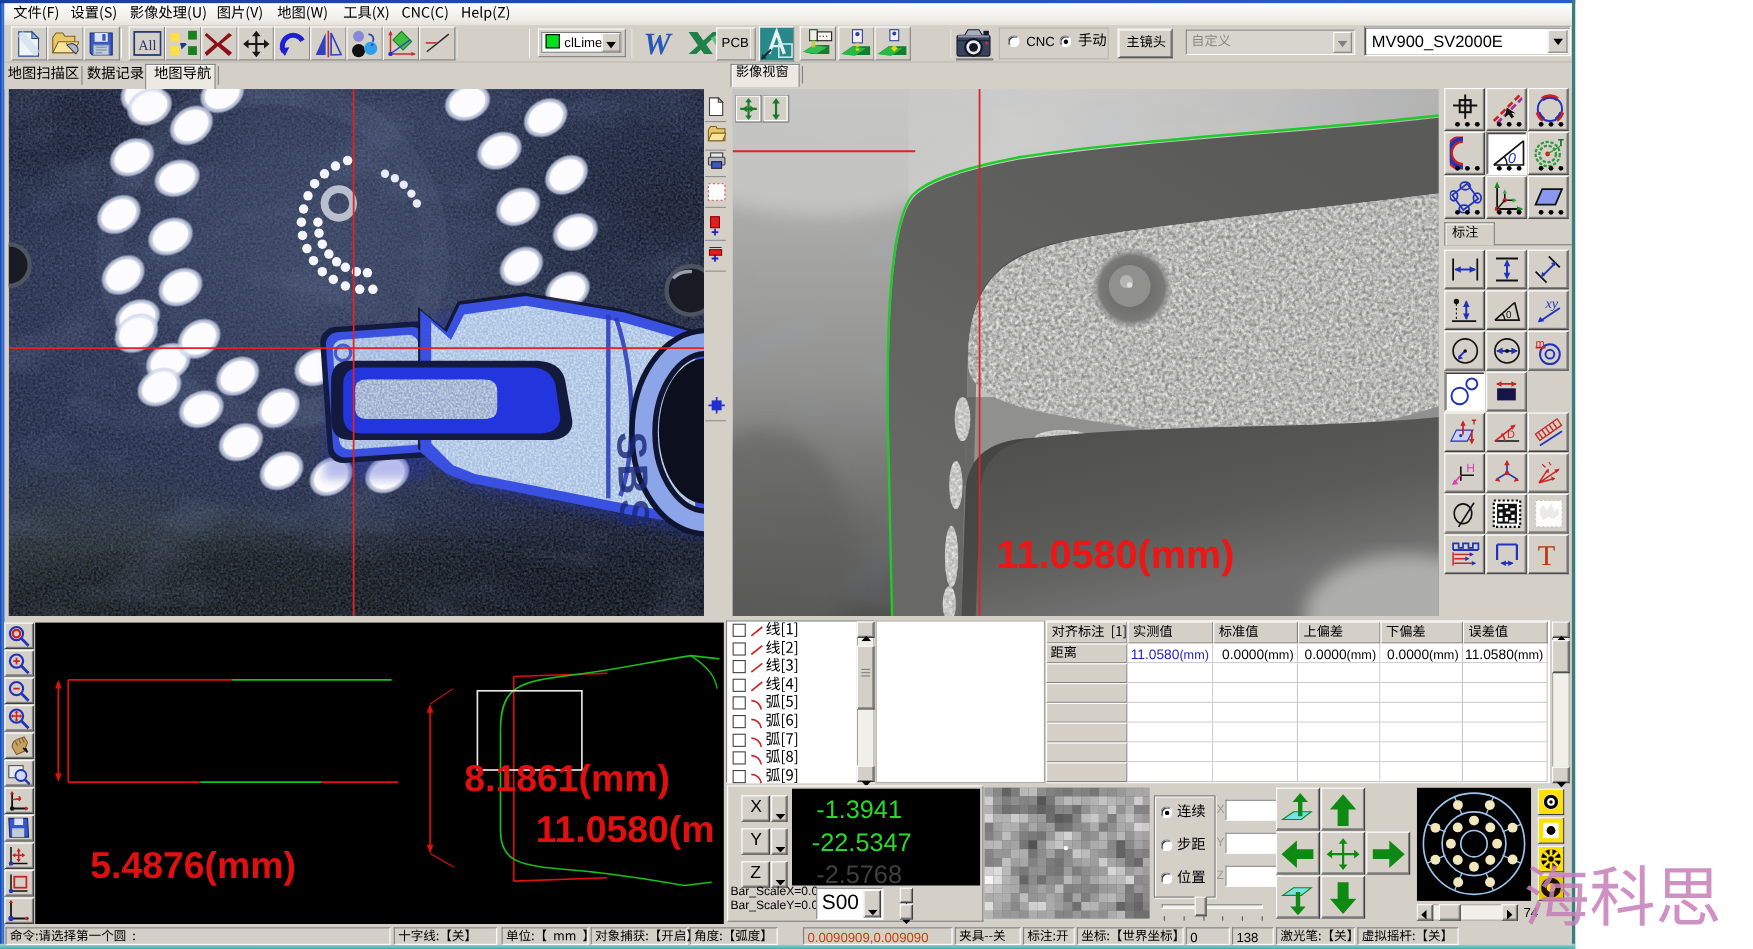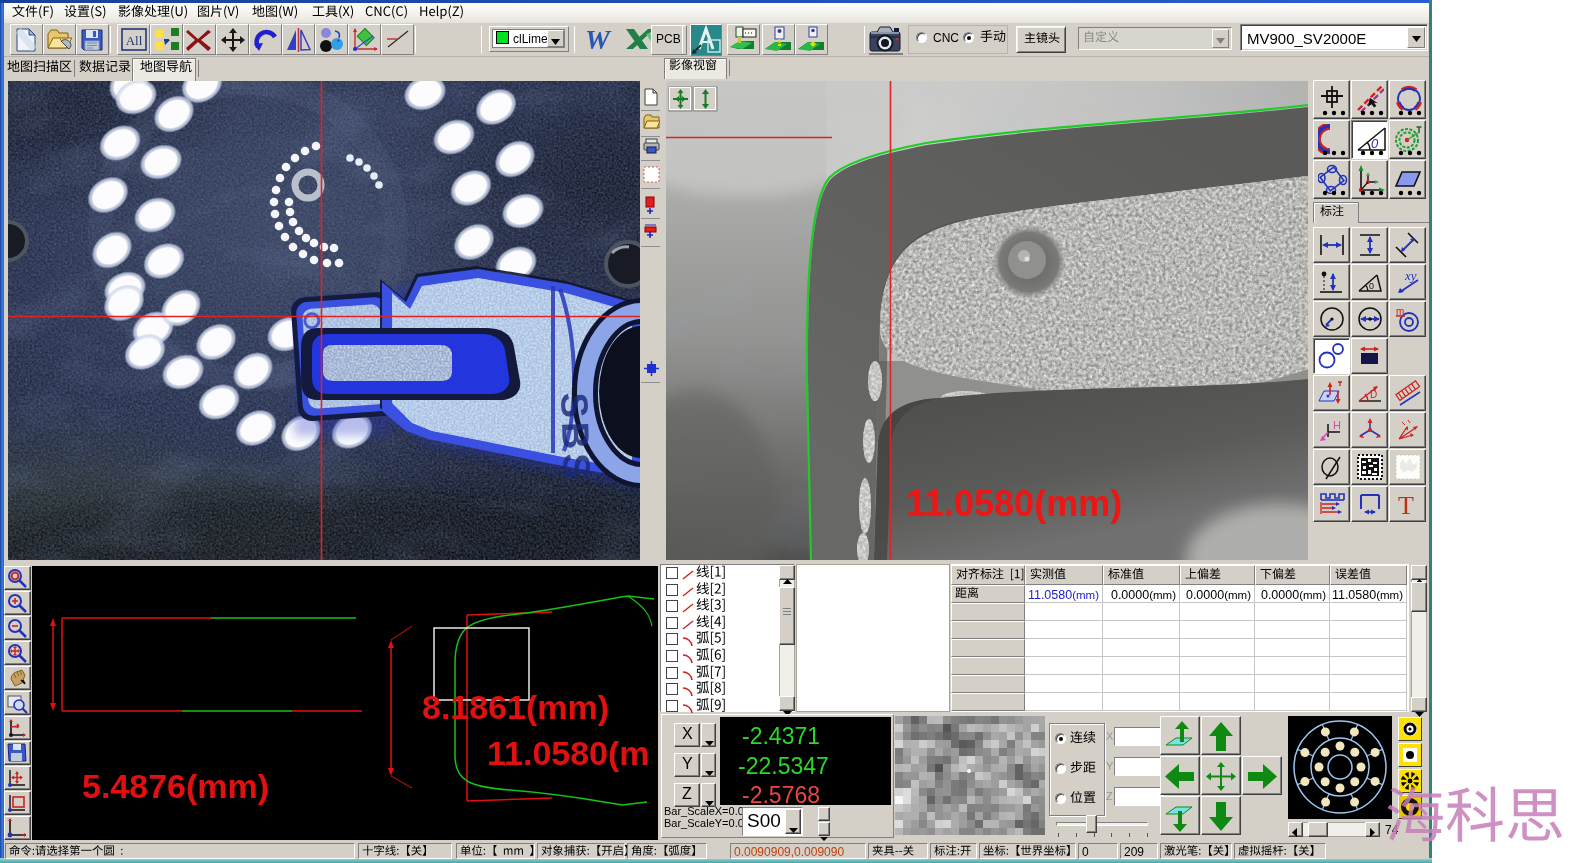--- a/index.html
+++ b/index.html
@@ -1348,23 +1348,23 @@
   </div>
 <div style="position:absolute;left:674px;top:783px;width:26px;height:24px;background:#d4d0c8;border:1px solid;border-color:#fff #404040 #404040 #fff;box-shadow:inset -1px -1px 0 #808080;">
     <div style="margin:1px 0 0 7px;font-size:16px">Z</div>
   </div>
 <div style="position:absolute;left:701px;top:783px;width:15px;height:24px;background:#d4d0c8;border:1px solid;border-color:#fff #404040 #404040 #fff;box-shadow:inset -1px -1px 0 #808080;">
     <div style="margin:8px 0 0 3px"><svg width="9" height="5">
         <path d="M0 0h9L4.5 5z" fill="#000"></path>
       </svg></div>
   </div>
 <div style="position:absolute;left:720px;top:717px;width:171px;height:88px;background:#000;"></div>
-<div style="position:absolute;left:742px;top:723px;font-family:'Liberation Sans';font-size:23px;color:#2ad82a;">-2.4371</div>
+<div style="position:absolute;left:742px;top:723px;font-family:'Liberation Sans';font-size:23px;color:#2ad82a;">-1.3941</div>
 <div style="position:absolute;left:738px;top:752.5px;font-family:'Liberation Sans';font-size:23px;color:#2ad82a;">-22.5347</div>
-<div style="position:absolute;left:742px;top:782px;font-family:'Liberation Sans';font-size:23px;color:#ef4444;">-2.5768</div>
+<div style="position:absolute;left:742px;top:782px;font-family:'Liberation Sans';font-size:23px;color:#404040;">-2.5768</div>
 <div style="position:absolute;left:664px;top:805px;font-size:11px">Bar_ScaleX=0.0</div>
 <div style="position:absolute;left:664px;top:817px;font-size:11px">Bar_ScaleY=0.0</div>
 <div style="position:absolute;left:742px;top:807px;width:61px;height:29px;background:#fff;border:1px solid;border-color:#808080 #fff #fff #808080;">
     <div style="margin:2px 0 0 4px;font-size:19px">S00</div>
   </div>
 <div style="position:absolute;left:785px;top:809px;width:16px;height:25px;background:#d4d0c8;border:1px solid;border-color:#fff #404040 #404040 #fff;box-shadow:inset -1px -1px 0 #808080;">
     <div style="margin:9px 0 0 3px"><svg width="9" height="5">
         <path d="M0 0h9L4.5 5z" fill="#000"></path>
       </svg></div>
   </div>
@@ -1917,21 +1917,21 @@
         <use href="#g107" x="4278"></use>
         <use href="#g105" x="5278"></use>
         <use href="#g47" x="6278"></use>
         <use href="#g93" x="7278"></use>
       </g>
     </svg>
   </div>
 <div style="position:absolute;left:1078px;top:843px;width:40px;height:16px;border:1px solid;border-color:#808080 #fff #fff #808080;"></div>
 <div style="position:absolute;left:1082px;top:845px;font-size:12px;color:#000;white-space:nowrap;">0</div>
 <div style="position:absolute;left:1120px;top:843px;width:38px;height:16px;border:1px solid;border-color:#808080 #fff #fff #808080;"></div>
-<div style="position:absolute;left:1124px;top:845px;font-size:12px;color:#000;white-space:nowrap;">209</div>
+<div style="position:absolute;left:1124px;top:845px;font-size:12px;color:#000;white-space:nowrap;">138</div>
 <div style="position:absolute;left:1160px;top:843px;width:72px;height:16px;border:1px solid;border-color:#808080 #fff #fff #808080;"></div>
 <div style="position:absolute;left:1164px;top:845px;">
     <svg width="72" height="14" style="display:block;overflow:visible">
       <g transform="translate(0,9.7) scale(0.01140,-0.01140)" fill="#000">
         <use href="#g108" x="0"></use>
         <use href="#g109" x="1000"></use>
         <use href="#g110" x="2000"></use>
         <use href="#g81" x="3000"></use>
         <use href="#g91" x="3278"></use>
         <use href="#g92" x="4278"></use>

